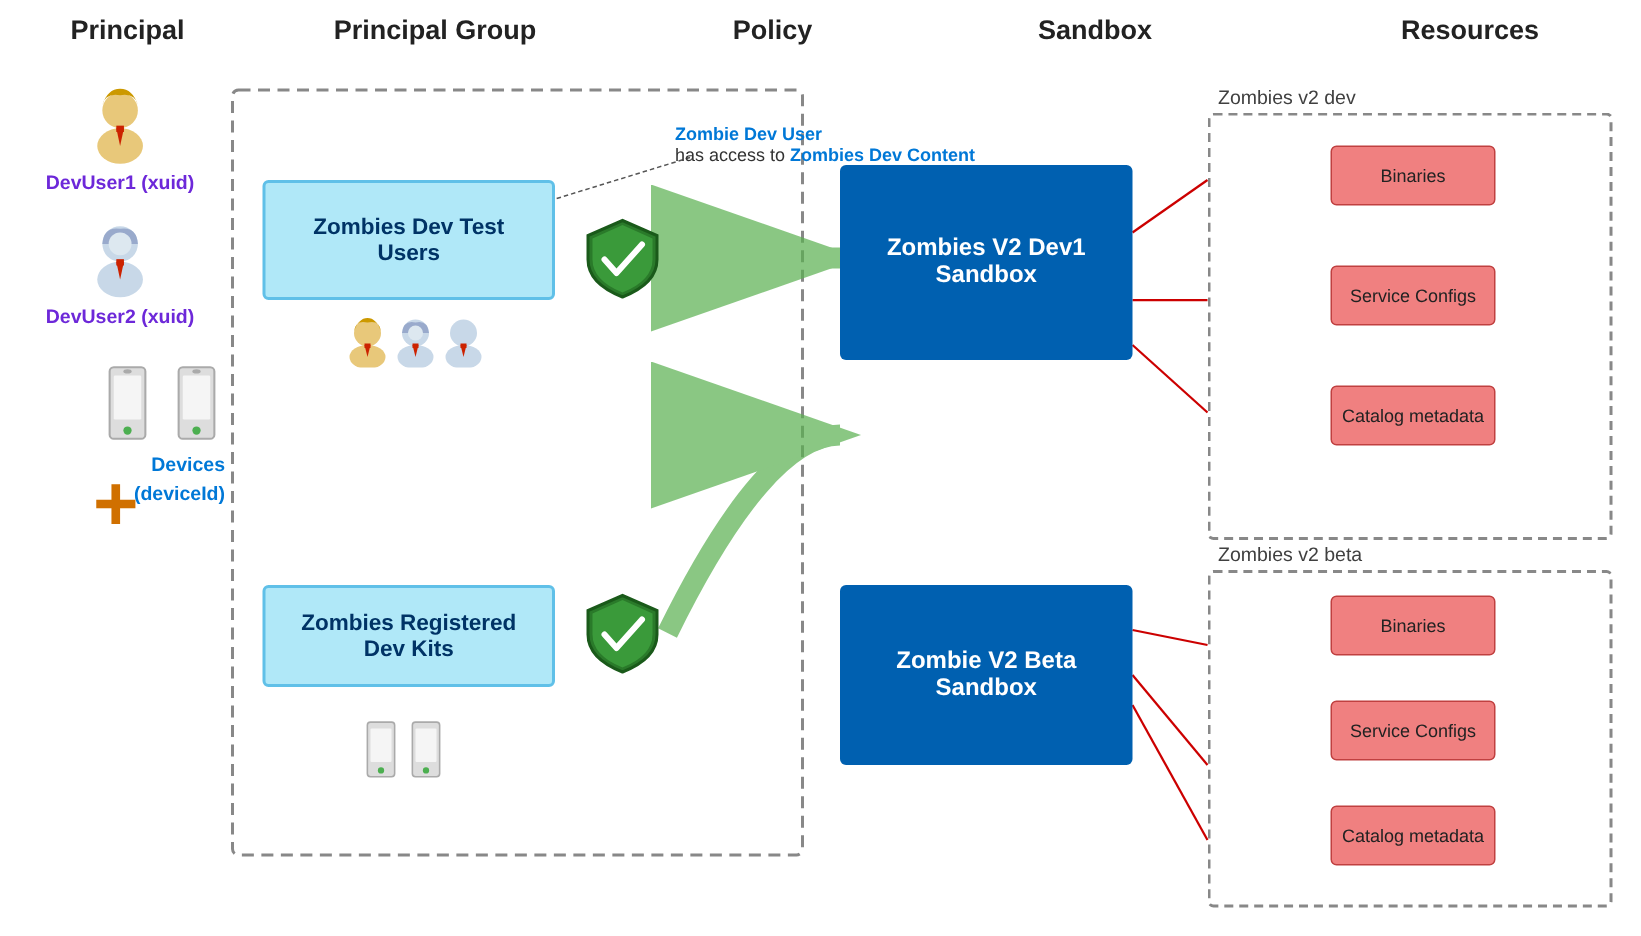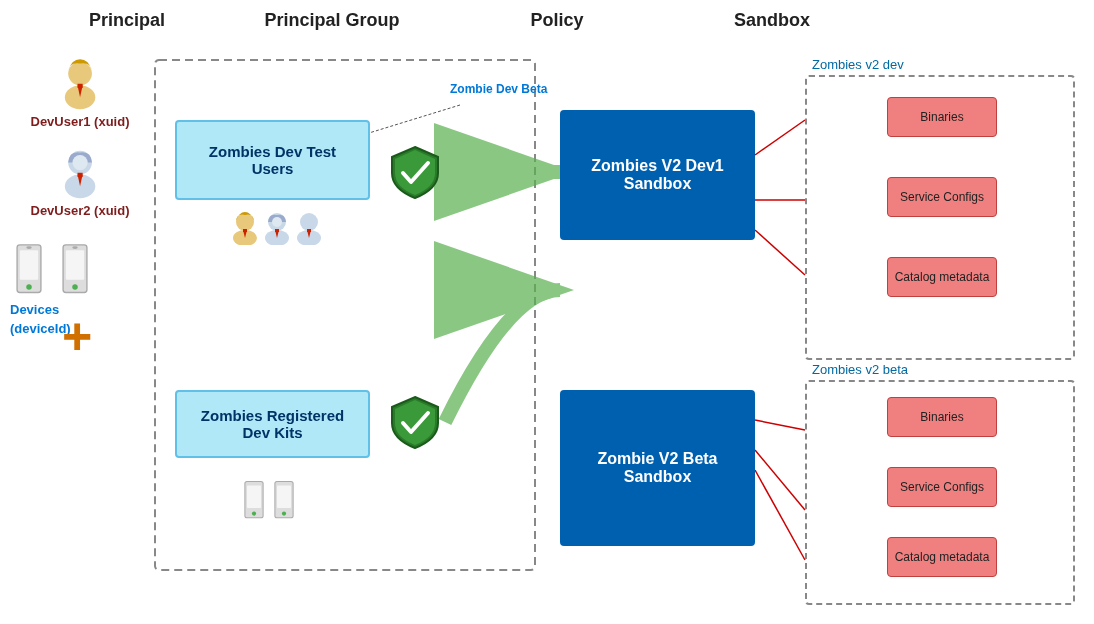--- a/index.html
+++ b/index.html
@@ -13,21 +13,20 @@
       position: relative;
     }
 
     
     .headers {
       display: flex;
       position: absolute;
       top: 10px;
       left: 0;
       width: 100%;
-      padding-left: 42px;
     }
     .header-col {
       font-size: 18px;
       font-weight: bold;
       color: #222;
       text-align: center;
     }
     .col-principal { width: 150px; margin-left: 10px; }
     .col-group { width: 200px; margin-left: 30px; text-align: center; }
     .col-policy { width: 130px; margin-left: 60px; }
@@ -48,31 +47,31 @@
       align-items: center;
       margin-bottom: 10px;
     }
 
     .person-svg {
       width: 55px;
       height: 55px;
     }
 
     .user-label {
-      color: #7f1d1d;
+      color: #6d28d9;
       font-weight: bold;
       font-size: 13px;
       text-align: center;
       margin-top: 4px;
     }
 
     .device-block {
       display: flex;
       flex-direction: column;
-      align-items: flex-start;
+      align-items: flex-end;
       margin-top: 20px;
     }
 
     .devices-icons {
       display: flex;
       gap: 8px;
       align-items: flex-end;
     }
 
     .device-svg {
@@ -182,21 +181,21 @@
       left: 560px;
       top: 110px;
       width: 195px;
       height: 130px;
     }
 
     .sandbox-bottom {
       left: 560px;
       top: 390px;
       width: 195px;
-      height: 156px;
+      height: 120px;
     }
 
     
     .resources-dashed-top {
       position: absolute;
       left: 805px;
       top: 75px;
       width: 270px;
       height: 285px;
       border: 2px dashed #888;
@@ -209,21 +208,21 @@
       top: 380px;
       width: 270px;
       height: 225px;
       border: 2px dashed #888;
       border-radius: 4px;
     }
 
     .resources-label {
       position: absolute;
       font-size: 13px;
-      color: #0369a1;
+      color: #404040;
     }
 
     .resource-box {
       position: absolute;
       background: #f08080;
       border: 1.5px solid #c04040;
       border-radius: 4px;
       display: flex;
       align-items: center;
       justify-content: center;
@@ -288,20 +287,21 @@
   <line x1="755" y1="470" x2="805" y2="560" stroke="#c00" stroke-width="1.5"></line>
 
   <line x1="460" y1="105" x2="330" y2="145" stroke="#555" stroke-width="1" stroke-dasharray="3,2"></line>
 </svg>
 
 <div class="headers">
   <div class="header-col col-principal">Principal</div>
   <div class="header-col col-group">Principal Group</div>
   <div class="header-col col-policy">Policy</div>
   <div class="header-col col-sandbox">Sandbox</div>
+  <div class="header-col col-resources">Resources</div>
 </div>
 
 <div class="principal-section">
 
   <div class="user-block">
     <svg class="person-svg" viewBox="0 0 55 65">
 
       <ellipse cx="27" cy="50" rx="18" ry="14" fill="#e8c87a"></ellipse>
 
       <circle cx="27" cy="22" r="14" fill="#e8c87a"></circle>
@@ -434,14 +434,17 @@
   <div class="resources-label" style="top:-20px; left:5px;">Zombies v2 beta</div>
 
   <div class="resource-box" style="left:80px; top:15px;">Binaries</div>
 
   <div class="resource-box" style="left:80px; top:85px;">Service Configs</div>
 
   <div class="resource-box" style="left:80px; top:155px;">Catalog metadata</div>
 </div>
 
 <div class="annotation" style="left:450px; top:82px;">
-  <span class="annotation-link">Zombie Dev Beta</span><br>
+  <span class="annotation-link">Zombie Dev User</span><br>
+  <span class="annotation-text">
+    <span>has access to </span><span class="annotation-link">Zombies Dev Content</span>
+  </span>
 </div>
 
 </body></html>

